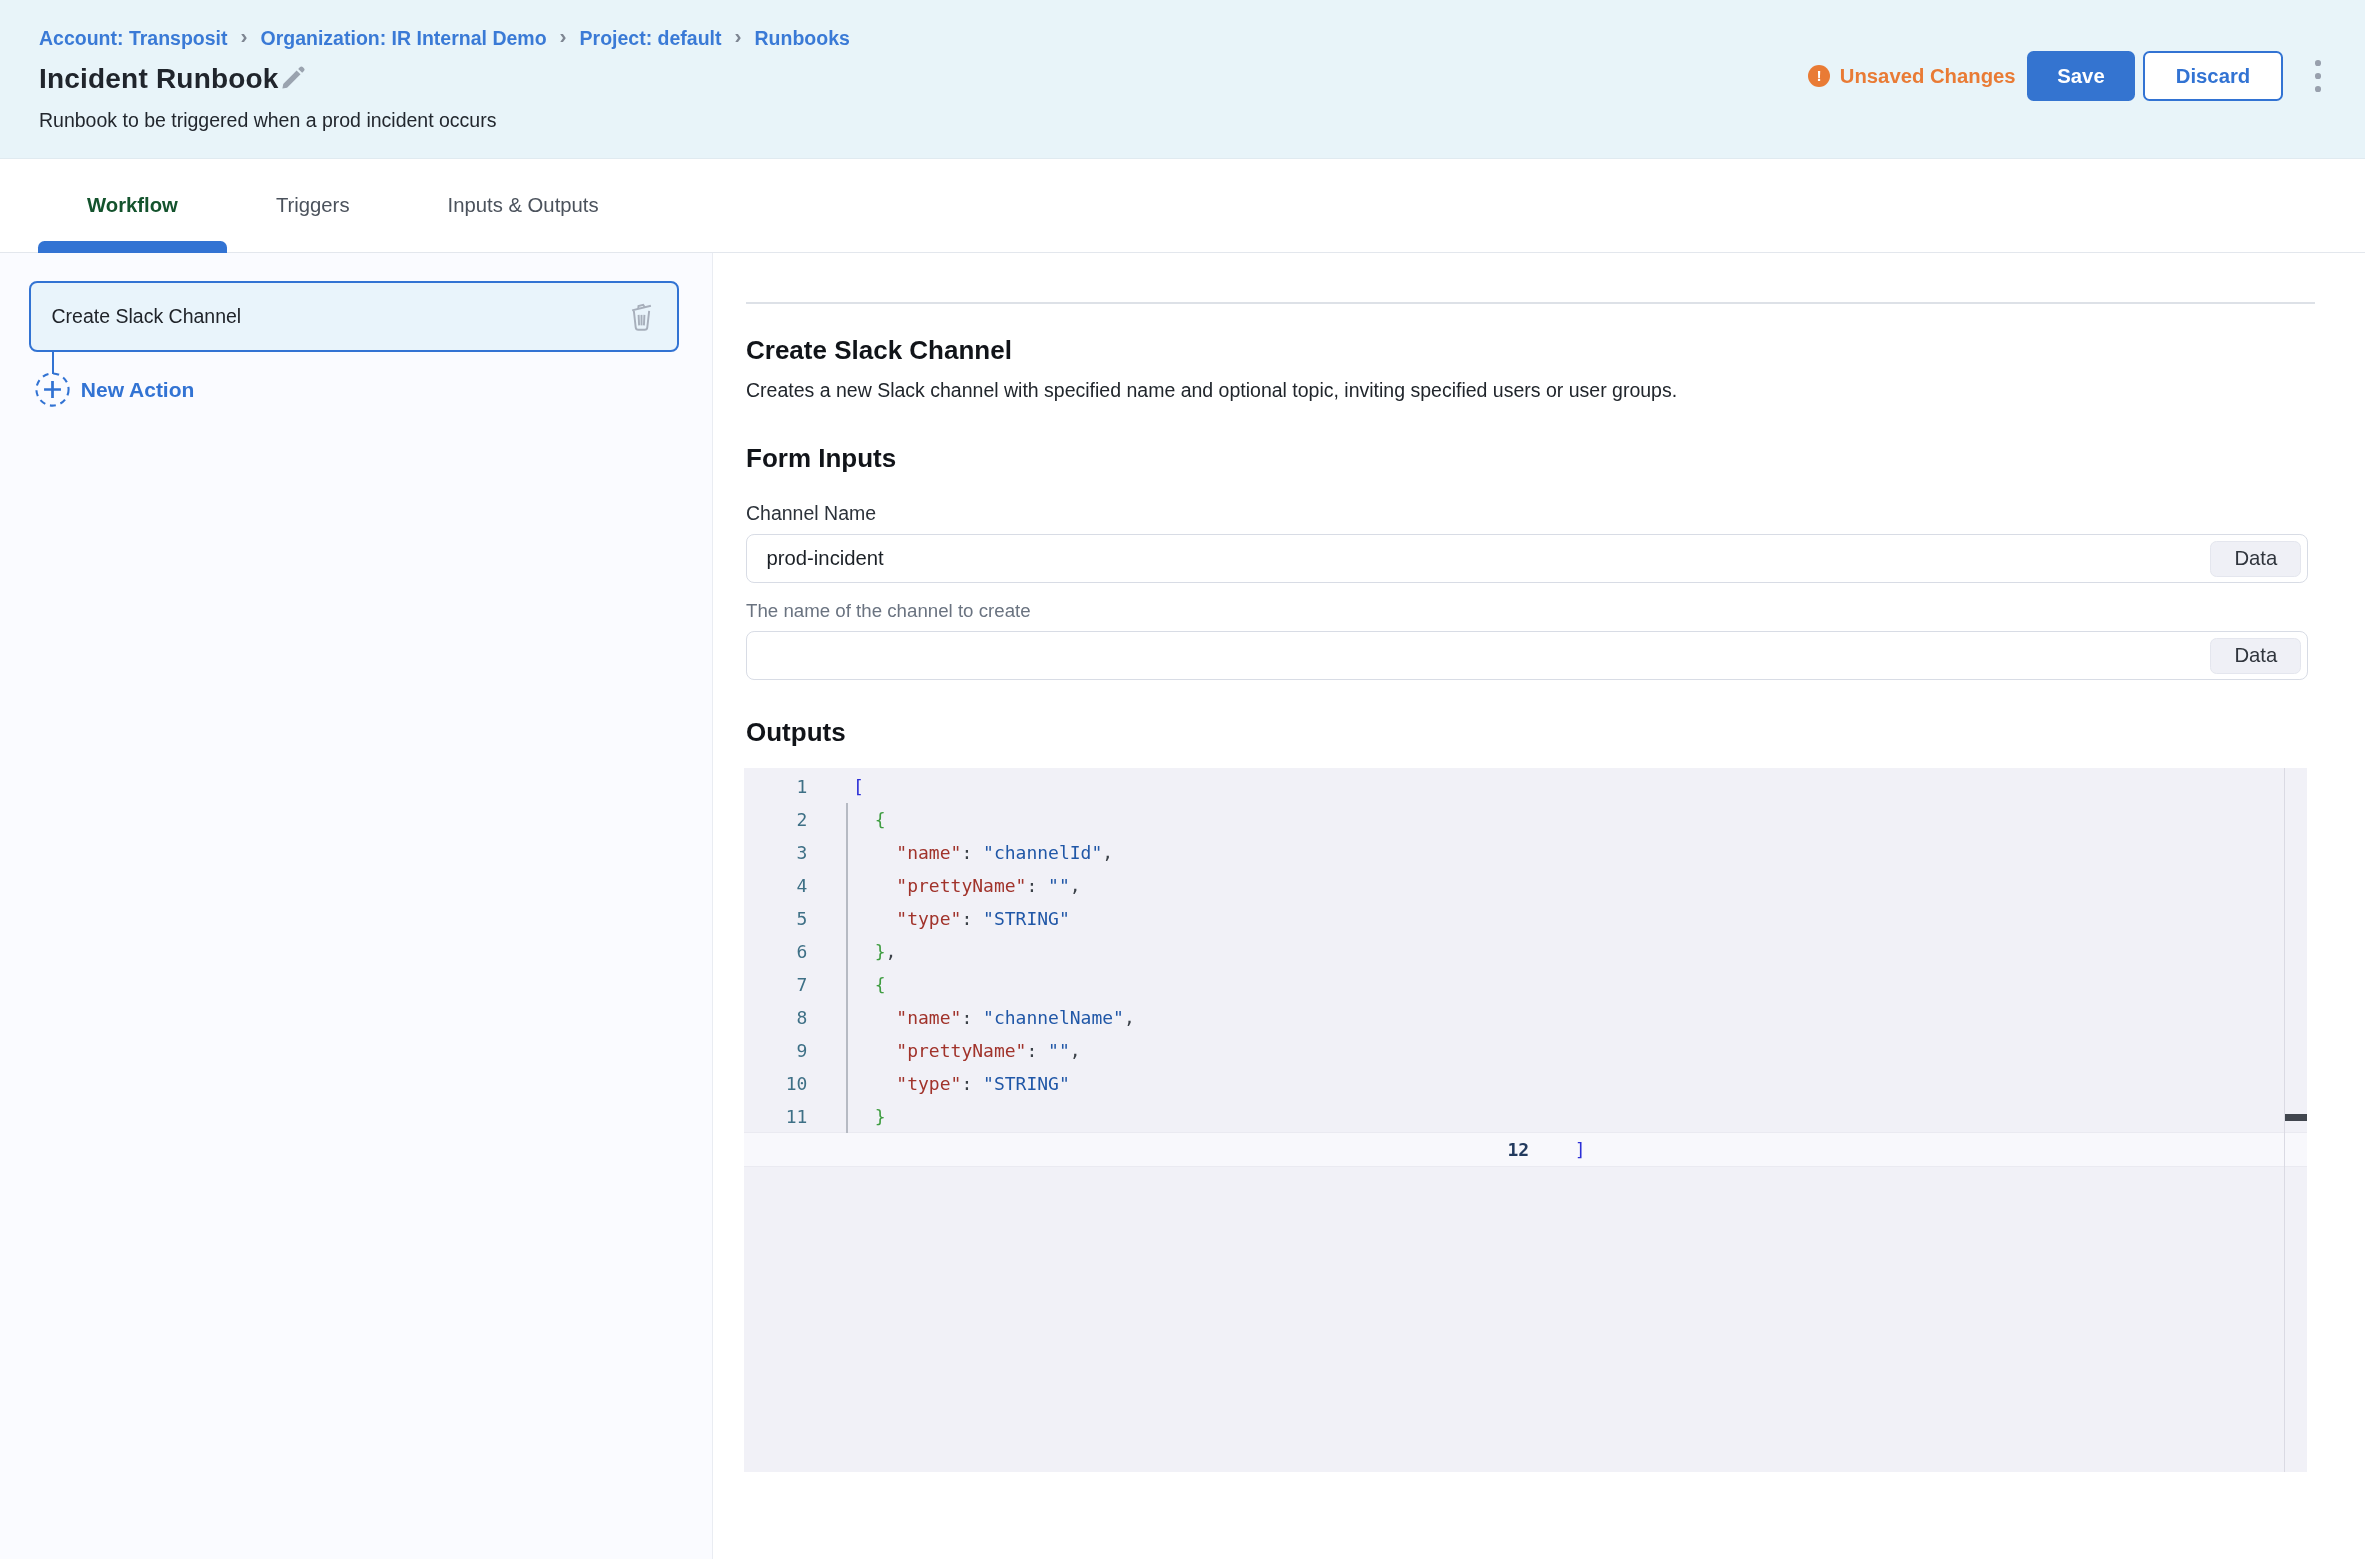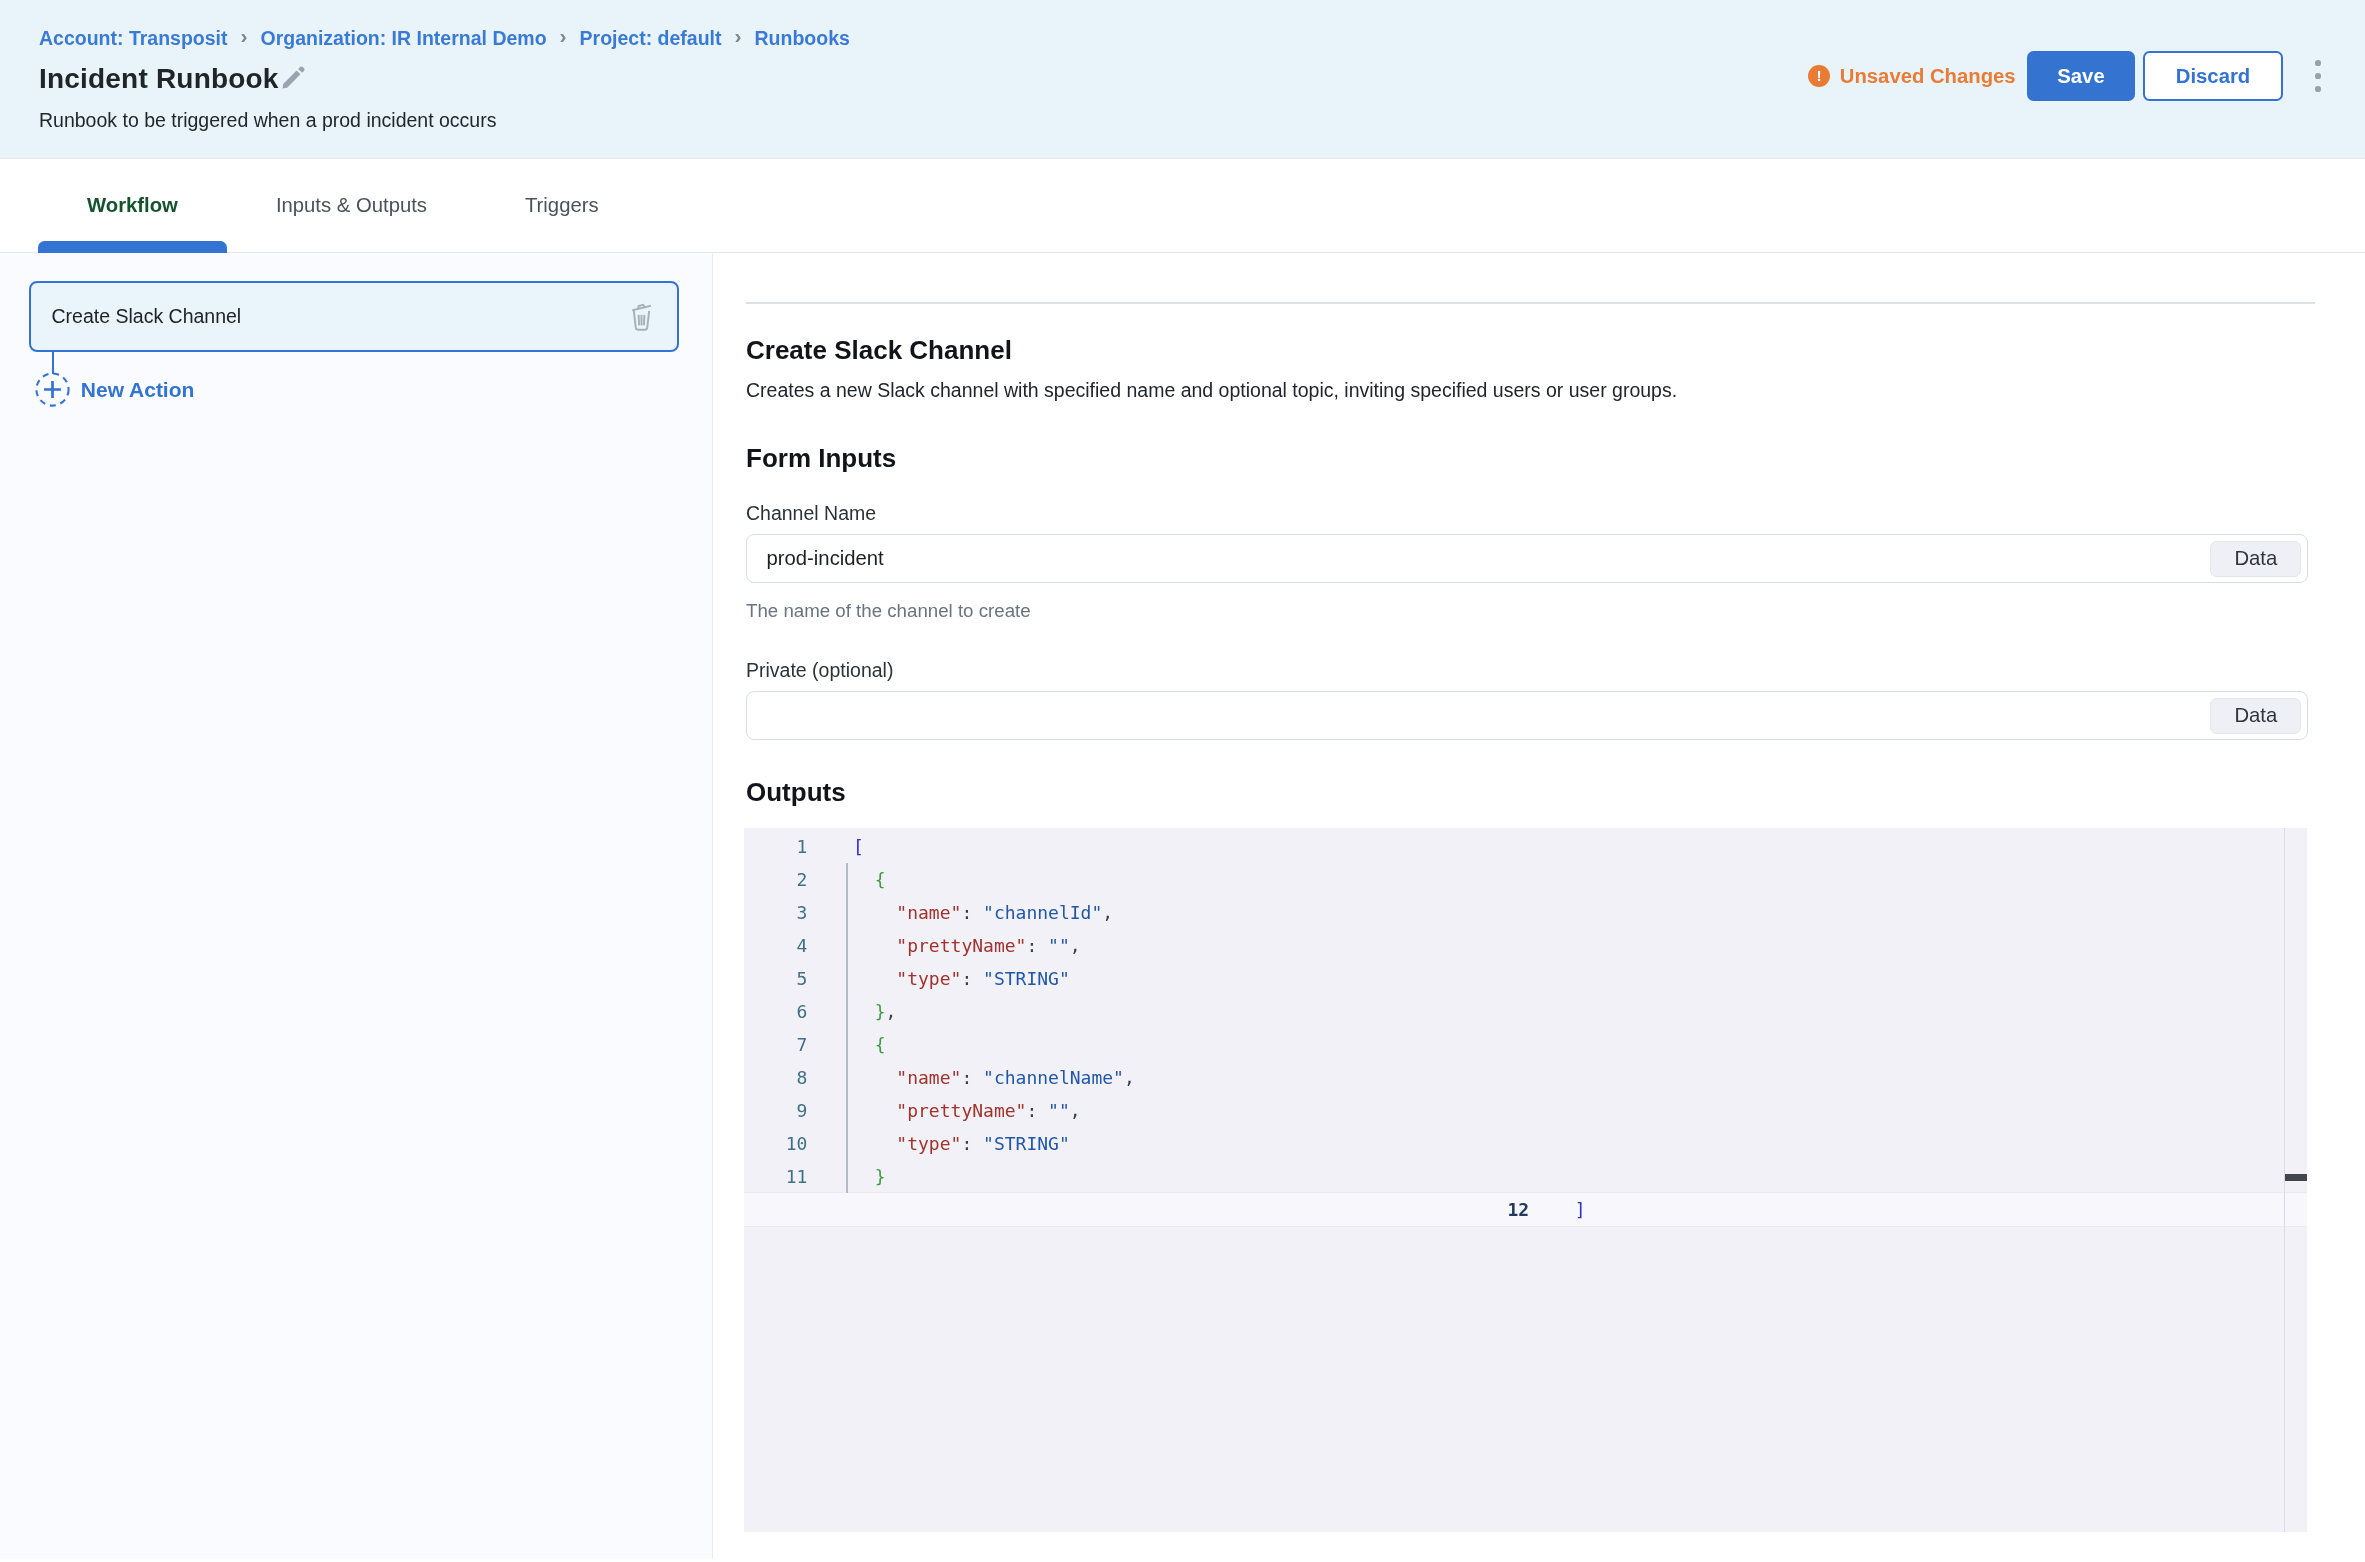--- a/index.html
+++ b/index.html
@@ -121,22 +121,22 @@
     <div class="kebab">
         <i></i>
         <i></i>
         <i></i>
       </div>
   </div>
 </div>
 
 <div class="tabbar">
   <div class="tab active">Workflow</div>
+  <div class="tab">Triggers</div>
   <div class="tab">Inputs &amp; Outputs</div>
-  <div class="tab">Triggers</div>
 </div>
 
 <div class="body-row">
 
   <div class="left-panel">
     <div class="action-card">
       <span class="card-label">Create Slack Channel</span>
       <svg class="trash" viewBox="0 0 36 40" fill="none" stroke="#a7afbb" stroke-width="2.4">
         <path d="M8.5 13 L10.8 33.5 q0.35 3 3.3 3 h7.8 q2.95 0 3.3 -3 L27.5 13"></path>
         <line x1="14.4" y1="18" x2="15" y2="31"></line>
@@ -166,21 +166,20 @@
 
     <div class="group-heading gh-form">Form Inputs</div>
 
     <div class="field-label">Channel Name</div>
     <div class="input-wrap">
       <input class="text-input" type="text" value="prod-incident" style="">
       <button class="data-btn">Data</button>
     </div>
     <div class="help-text">The name of the channel to create</div>
 
-    <div class="field-label second">Private (optional)</div>
     <div class="input-wrap">
       <input class="text-input" type="text" value="" style="">
       <button class="data-btn">Data</button>
     </div>
 
     <div class="group-heading gh-outputs">Outputs</div>
 
     <div class="editor">
       <div>
           <div class="cm-row">

